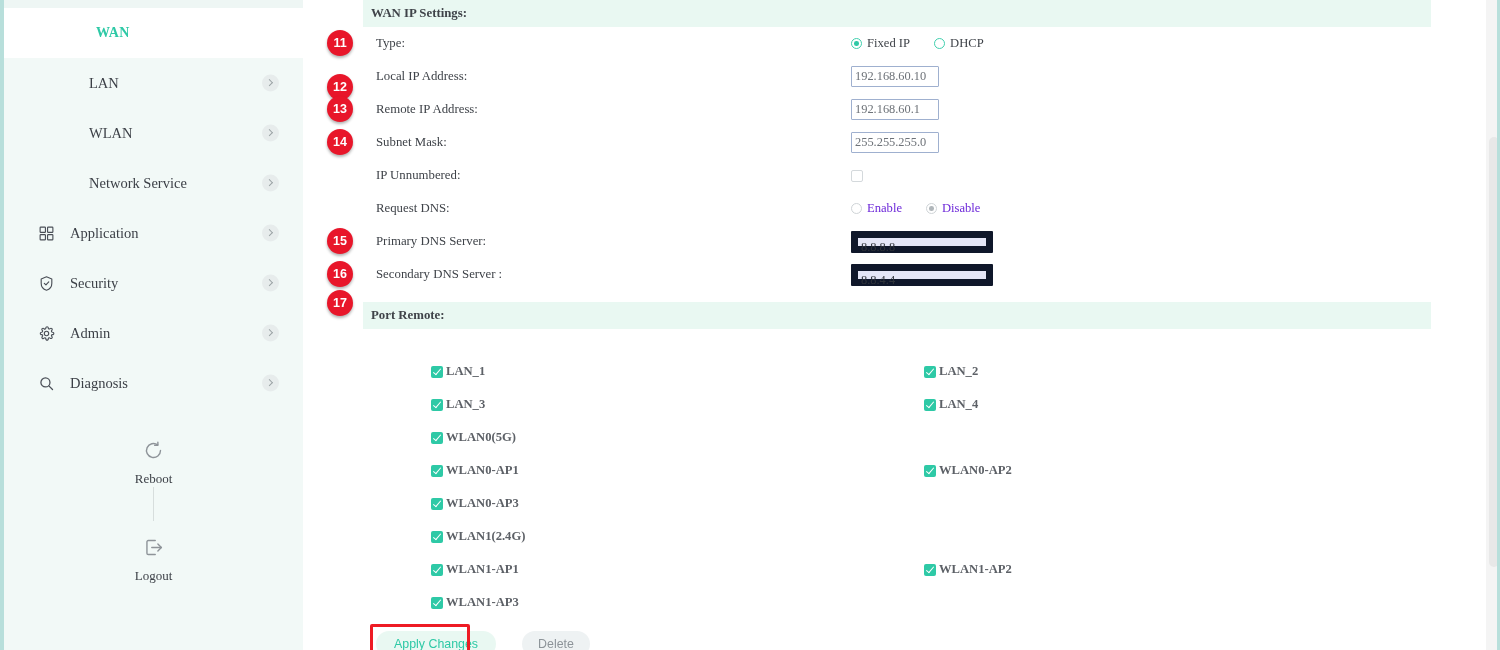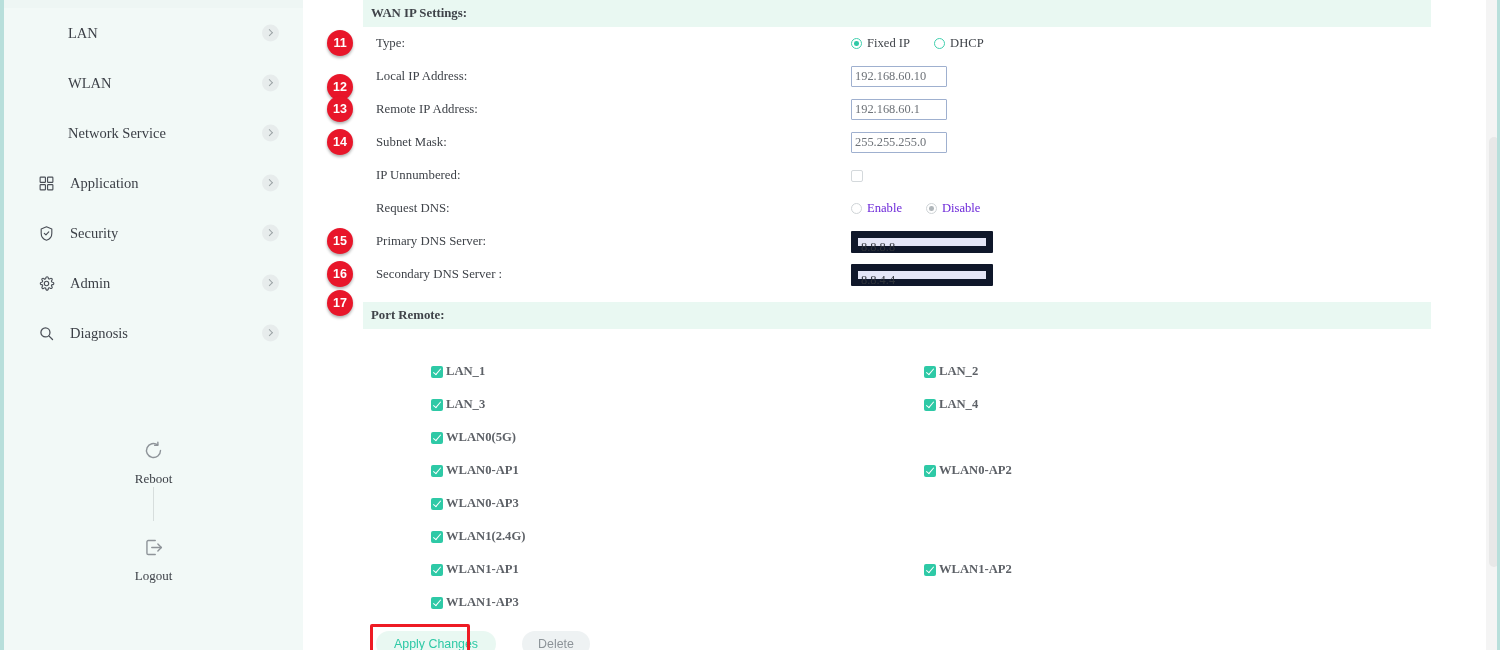--- a/index.html
+++ b/index.html
@@ -26,21 +26,21 @@
   }
   .nav-item.active {
     background: #ffffff;
     color: #2ec9a6;
     font-weight: bold;
     justify-content: flex-start;
     padding-left: 92px;
     font-size: 14px;
     letter-spacing: .4px;
   }
-  .nav-item.sub { padding-left: 64px; }
+  .nav-item.sub { padding-left: 64px; margin-left: 21px; }
   .nav-icon {
     width: 20px; height: 20px; margin-right: 14px;
     flex: 0 0 20px; display: flex; align-items: center; justify-content: center;
     color: #4a4f57;
   }
   .nav-icon svg { width: 17px; height: 17px; display: block; }
   .nav-label { flex: 1 1 auto; white-space: nowrap; }
   .chev {
     position: absolute; right: 24px; top: 50%; transform: translateY(-50%);
     width: 17px; height: 17px; border-radius: 50%;
@@ -106,21 +106,21 @@
   }
   .radio.sel .dot::after {
     content: ""; position: absolute; left: 2.2px; top: 2.2px;
     width: 4.6px; height: 4.6px; border-radius: 50%; background: #2ec9a6;
   }
   .radio.dis { color: #6d28d9; }
   .radio.dis .dot { border-color: #cfd4d7; }
   .radio.dis.sel .dot::after { background: #b0b6ba; }
 
   .txt {
-    height: 21px; width: 96px; background: #ffffff;
+    height: 21px; width: 88px; background: #ffffff;
     border: 1px solid #9fb0cf; border-radius: 1px;
     font-family: "Liberation Serif", serif; font-size: 12.4px;
     color: #6d7278; padding: 0 3px; line-height: 19px;
   }
   .txt.wide {
     width: 142px; height: 22px; background: #e4e6f7;
     border: 7px solid #0f172a; color: #2f333a;
   }
   .chk-plain {
     width: 12px; height: 12px; background: #ffffff;
@@ -167,20 +167,23 @@
   .sbar-edge { position: absolute; right: 0; top: 0; width: 3px; height: 650px; background: #b8dfdb; }
 </style>
 </head>
 <body>
 
 <div id="app">
 
   <div class="sidebar">
     <div class="sb-top-strip"></div>
     <div id="nav-list">
+        <div class="nav-item active">
+          <span class="nav-label">WAN</span>
+        </div>
         <div class="nav-item sub">
           <span class="nav-label">LAN</span>
           <span class="chev"></span>
         </div>
         <div class="nav-item sub">
           <span class="nav-label">WLAN</span>
           <span class="chev"></span>
         </div>
         <div class="nav-item sub">
           <span class="nav-label">Network Service</span>

